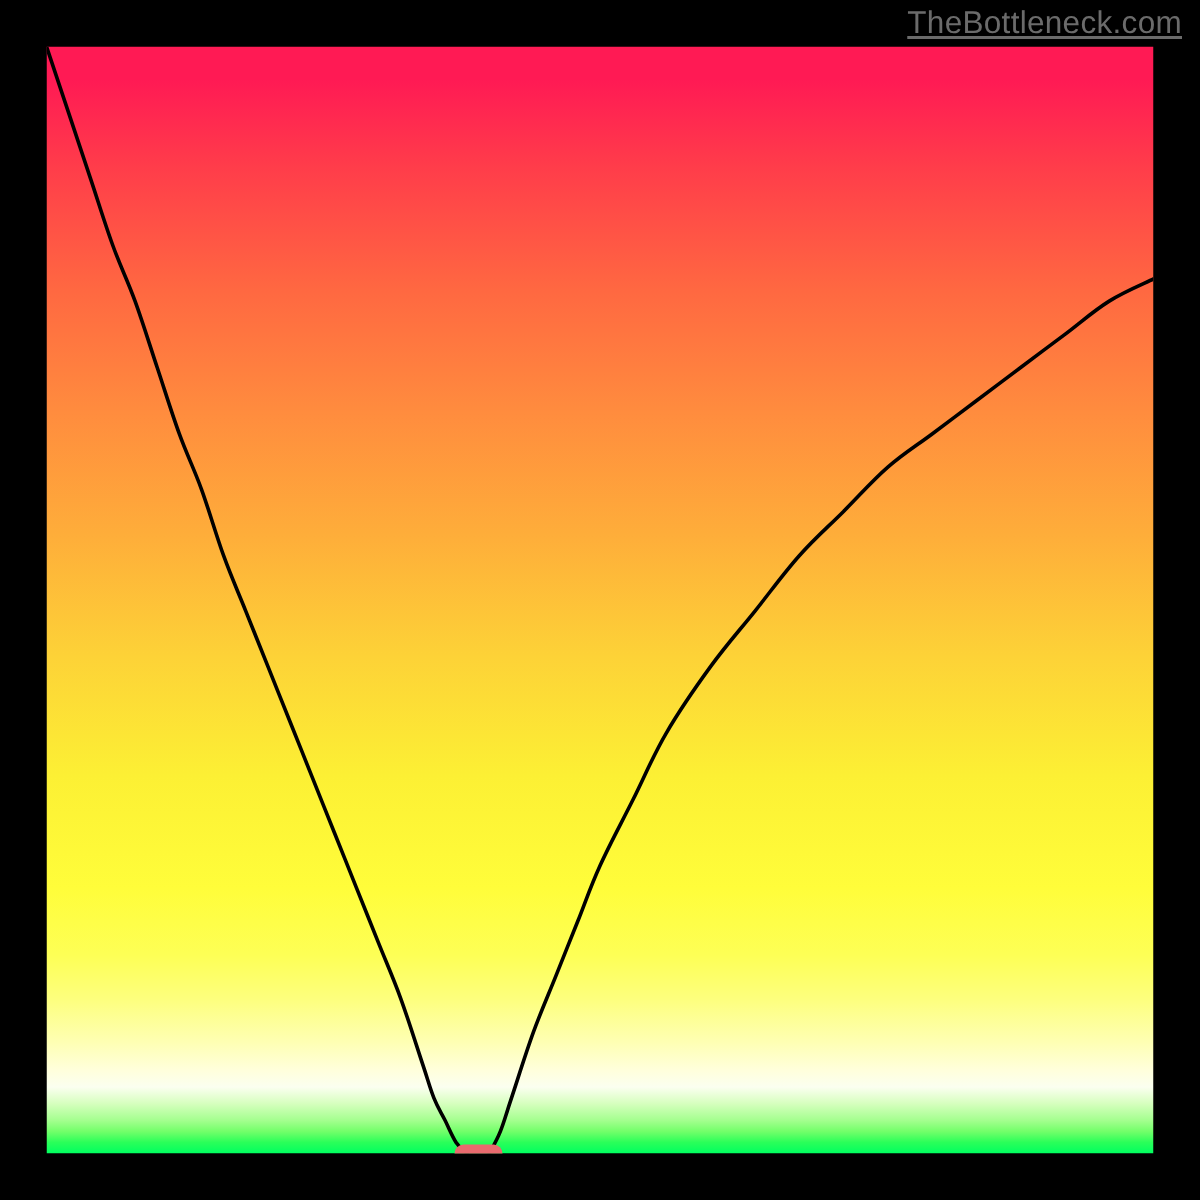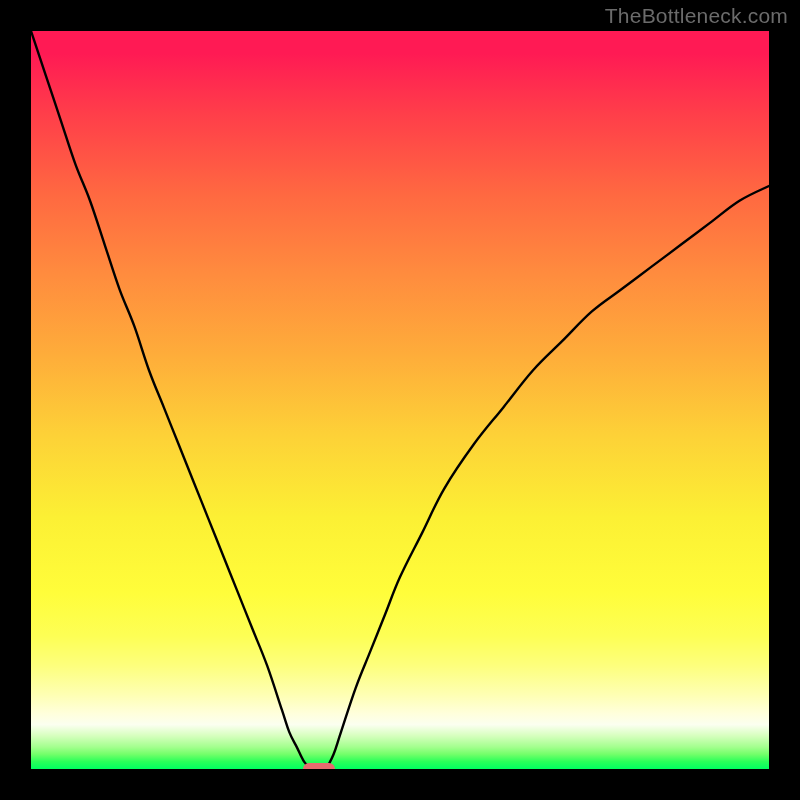--- a/index.html
+++ b/index.html
@@ -68,20 +68,21 @@
     border-radius: 8px;
   }
   .watermark {
     position: absolute;
     top: 4px;
     right: 12px;
     color: #6b6b6b;
     font-size: 21px;
     font-weight: 500;
     letter-spacing: 0.2px;
+    text-decoration: underline;
   }
 </style>
 </head>
 <body>
 
 <div class="frame">
 
   <div class="plot-area">
     <div class="gradient"></div>
 

